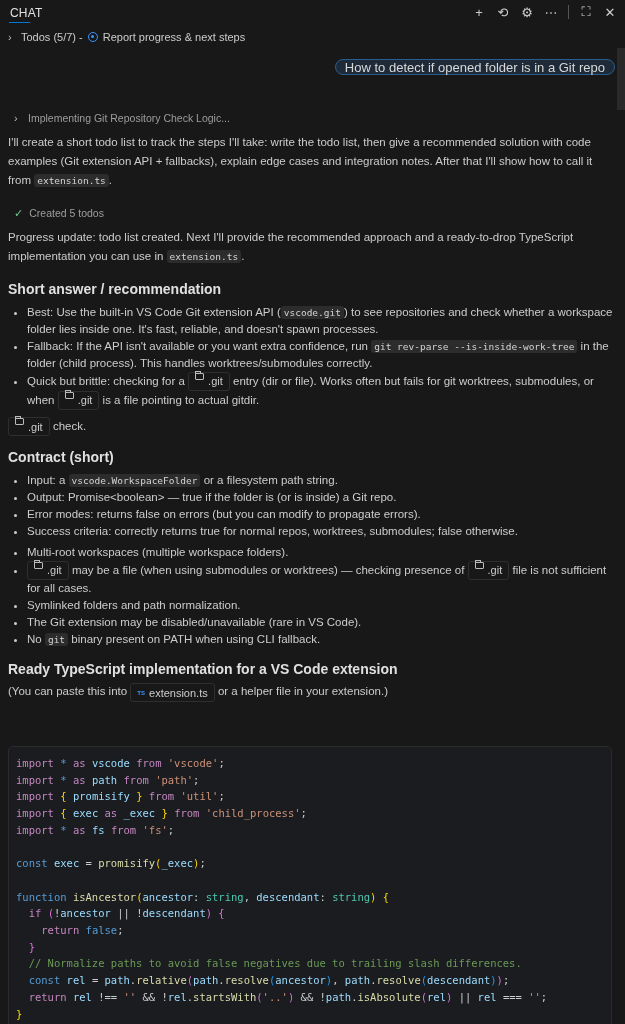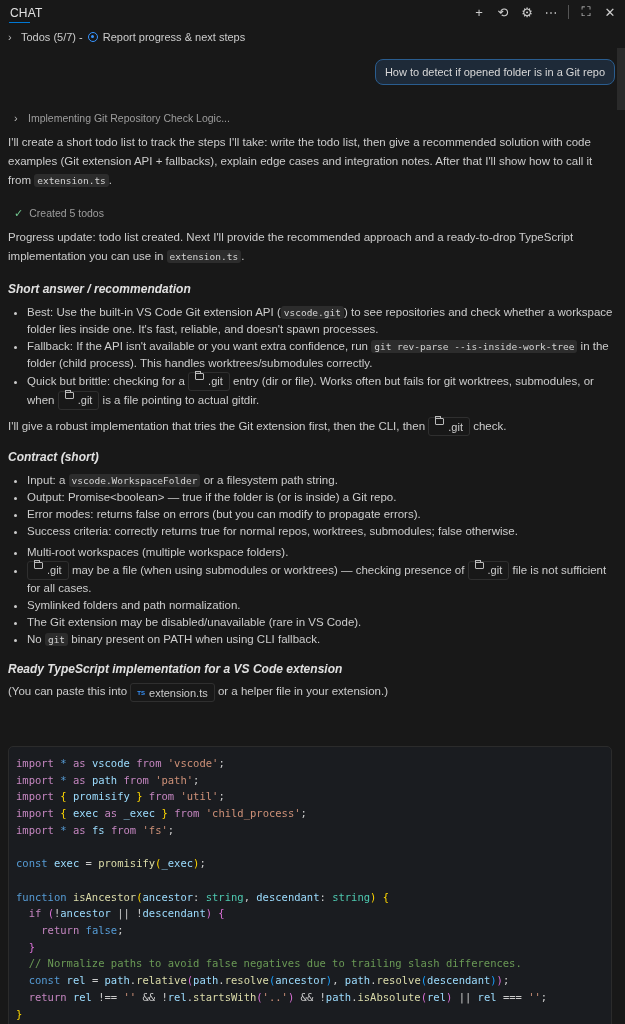--- a/index.html
+++ b/index.html
@@ -12,34 +12,34 @@
   .header { height:26px; position:relative; }
   .chat-tab { position:absolute; left:10px; top:6px; font-size:12px; color:#e0e0e0; letter-spacing:0.2px; }
   .chat-tab-underline { position:absolute; left:9px; top:22px; width:21px; height:1px; background:#0078d4; }
   .header-actions { position:absolute; right:8px; top:4px; display:flex; align-items:center; gap:10px; color:#cccccc; }
   .hicon { width:14px; height:16px; display:flex; align-items:center; justify-content:center; font-size:13px; color:#cccccc; cursor:pointer; }
   .hsep { width:1px; height:14px; background:#555; }
   .todos { position:absolute; left:8px; top:31px; display:flex; align-items:center; gap:5px; font-size:11px; color:#cccccc; }
   .chev { color:#bbb; font-size:11px; width:8px; }
   .todo-circle { width:10px; height:10px; border:1.5px solid #3794ff; border-radius:50%; position:relative; box-sizing:border-box; }
   .todo-circle::after { content:""; position:absolute; left:2px; top:2px; width:3px; height:3px; border-radius:50%; background:#3794ff; }
-  .user-msg { position:absolute; right:10px; top:59px; height:26px; padding:0 9px; border:1px solid #2a5d8f; border-radius:8px; background:#1e2a38; color:#d8d8d8; font-size:11px; display:flex; align-items:center; box-sizing:border-box; }
+  .user-msg { position:absolute; right:10px; top:59px; height:16px; padding:0 9px; border:1px solid #2a5d8f; border-radius:8px; background:#1e2a38; color:#d8d8d8; font-size:13px; display:flex; align-items:center; box-sizing:border-box; }
   .scroll-thumb { position:absolute; right:0; top:48px; width:8px; height:62px; background:#2a2a2a; }
   .content { position:absolute; left:8px; top:110px; width:605px; }
   .thinking { display:flex; align-items:center; gap:6px; font-size:10.5px; color:#9d9d9d; margin-left:6px; height:16px; }
   p { margin:0; line-height:19px; }
   .para { margin-top:7px; }
   code { font-family:"DejaVu Sans Mono", monospace; font-size:9.5px; background:#2c2c2c; border-radius:3px; padding:1px 3px; color:#d4d4d4; }
   .fileref { display:inline-flex; gap:4px; border:1px solid #2f2f2f; border-radius:3px; padding:0 6px; height:17px; vertical-align:middle; font-size:11px; color:#cccccc; }
   .folder-ic { width:9px; height:7px; border:1px solid #bbb; border-radius:1px; position:relative; box-sizing:border-box; }
   .folder-ic::before { content:""; position:absolute; left:-1px; top:-3px; width:4px; height:2px; border:1px solid #bbb; border-bottom:none; }
   .ts-ic { font-size:6px; color:#3794ff; font-weight:bold; }
   .created { display:flex; align-items:center; gap:6px; font-size:10.5px; color:#9d9d9d; margin:15px 0 0 6px; height:16px; }
   .check { color:#73c991; font-size:11px; }
-  h3 { margin:0; font-size:12px; font-weight:bold; color:#e0e0e0; height:22px; line-height:22px;font-style:italic; }
+  h3 { margin:0; font-size:14px; font-weight:bold; color:#e0e0e0; height:22px; line-height:22px; }
   ul { margin:4px 0 0 0; padding-left:19px; }
   li { line-height:17px; margin:0; }
   li::marker { color:#ccc; }
   .codeblock { position:absolute; left:8px; top:746px; width:604px; height:290px; background:#1a1c20; border:1px solid #2b2b2b; border-radius:5px; box-sizing:border-box; padding:8px 7px; font-family:"DejaVu Sans Mono", monospace; font-size:10.5px; line-height:16.7px; white-space:pre; overflow:hidden; }
   .kw { color:#c586c0; } .kw2 { color:#569cd6; } .str { color:#ce9178; } .var { color:#9cdcfe; }
   .fn { color:#dcdcaa; } .br { color:#ffd700; } .br2 { color:#da70d6; } .br3 { color:#179fff; }
   .ty { color:#4ec9b0; } .cm { color:#6a9955; }
 </style>
 </head>
 <body>
@@ -92,21 +92,21 @@
     <li><span>Best: Use the built-in VS Code Git extension API (</span><code>vscode.git</code><span>) to see repositories and check whether a workspace folder lies inside one. It's fast, reliable, and doesn't spawn processes.</span></li>
     <li><span>Fallback: If the API isn't available or you want extra confidence, run</span> <code>git rev-parse --is-inside-work-tree</code> <span>in the folder (child process). This handles worktrees/submodules correctly.</span></li>
     <li><span>Quick but brittle: checking for a</span> <span class="fileref">
           <span class="folder-ic"></span>
           <span>.git</span>
         </span> <span>entry (dir or file). Works often but fails for git worktrees, submodules, or when</span> <span class="fileref">
           <span class="folder-ic"></span>
           <span>.git</span>
         </span> <span>is a file pointing to actual gitdir.</span></li>
   </ul>
-  <p class="para"><span>I'll give a robust implementation that tries the Git extension first, then the CLI, then</span> <span class="fileref">
+  <p class="para"> <span class="fileref">
         <span class="folder-ic"></span>
         <span>.git</span>
       </span> <span>check.</span></p>
 
   <h3 style="margin-top:10px">Contract (short)</h3>
   <ul>
     <li><span>Input: a</span> <code>vscode.WorkspaceFolder</code> <span>or a filesystem path string.</span></li>
     <li>Output: Promise&lt;boolean&gt; — true if the folder is (or is inside) a Git repo.</li>
     <li>Error modes: returns false on errors (but you can modify to propagate errors).</li>
     <li>Success criteria: correctly returns true for normal repos, worktrees, submodules; false otherwise.</li>

